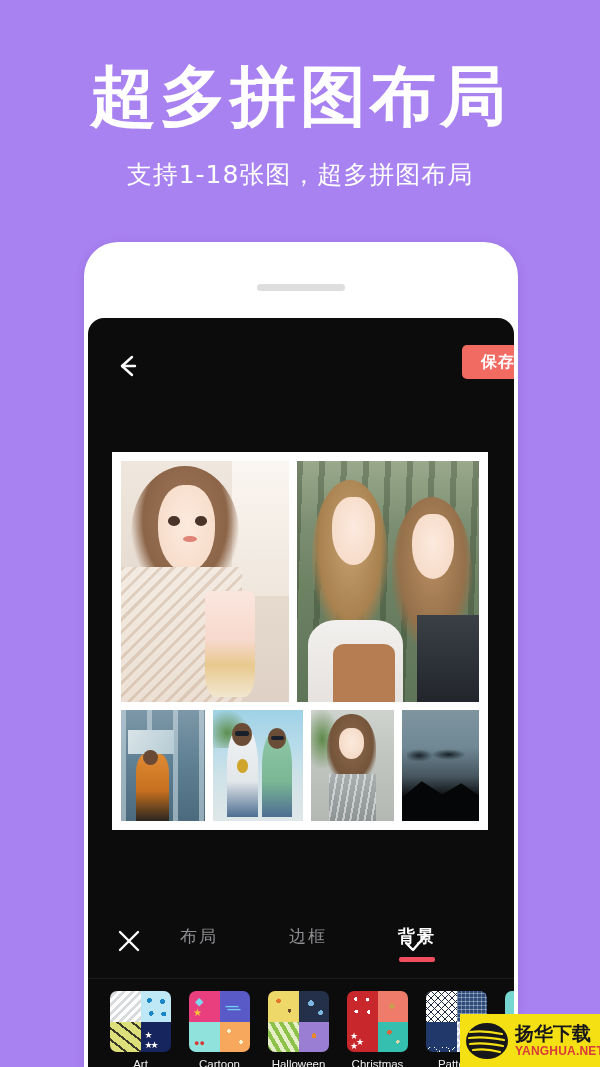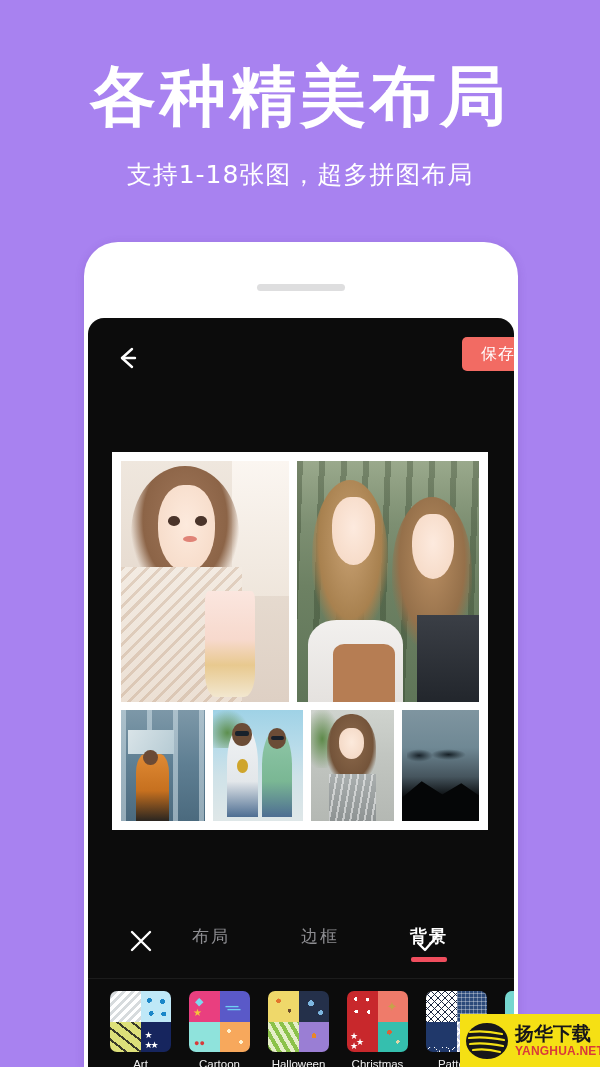--- a/index.html
+++ b/index.html
@@ -46,21 +46,21 @@
   .screen{
     position:absolute; left:4px; top:76px;
     width:426px; height:749px;
     background:#0c0c0c;
     border-radius:16px 16px 0 0;
     overflow:hidden;
   }
 
   
   .appbar{
-    position:absolute; left:0; top:0; width:470px; height:80px;
+    position:absolute; left:0; top:8px; width:470px; height:80px;font-weight:bold;
   }
   .back-icon{
     position:absolute; left:25px; top:25px; width:30px; height:30px;
     cursor:pointer;
   }
   .save-btn{
     position:absolute; right:24px; top:19px;
     width:72px; height:34px; border-radius:5px;
     background:#f26b63; border:none; color:#ffffff;
     font-size:16px; letter-spacing:1px; cursor:pointer;
@@ -239,21 +239,21 @@
       radial-gradient(ellipse 36% 50% at 62% 44%, #162026 0%, rgba(22,32,38,0) 72%);
   }
   .p6-mtn{
     position:absolute; left:-6%; bottom:0; width:112%; height:46%;
     background:#050607;
     clip-path:polygon(0% 100%, 0% 62%, 28% 22%, 52% 48%, 74% 26%, 100% 56%, 100% 100%);
   }
 
   
   .toolbar{
-    position:absolute; left:16px; top:584px; width:362px; height:76px;
+    position:absolute; left:4px; top:584px; width:362px; height:76px;
   }
   .tb-close{ position:absolute; left:24px; top:26px; width:26px; height:26px; cursor:pointer; }
   .tb-check{ position:absolute; right:24px; top:26px; width:28px; height:28px; cursor:pointer; }
   .tabs{
     position:absolute; left:86px; top:0; width:260px; height:76px;
     display:flex; align-items:center; justify-content:space-between;
   }
   .tab{
     position:relative; color:#8e8e92; font-size:17px; letter-spacing:2px;
     cursor:pointer; padding:8px 2px 16px;
@@ -382,21 +382,21 @@
   .wm-en{
     font-size:12px; font-weight:bold; color:#d93a3a; letter-spacing:.2px;
     margin-top:2px; font-family:"Liberation Sans",sans-serif;
   }
 </style>
 </head>
 <body>
 
 <div class="promo-bg"></div>
 
-<div class="headline">各种精美布局</div>
+<div class="headline">超多拼图布局</div>
 <div class="subhead">支持1-18张图，超多拼图布局</div>
 
 <div class="phone">
   <div class="speaker"></div>
 
   <div class="screen">
 
     <div class="appbar">
       <div class="back-icon">
         <svg viewBox="0 0 30 30" width="30" height="30">

